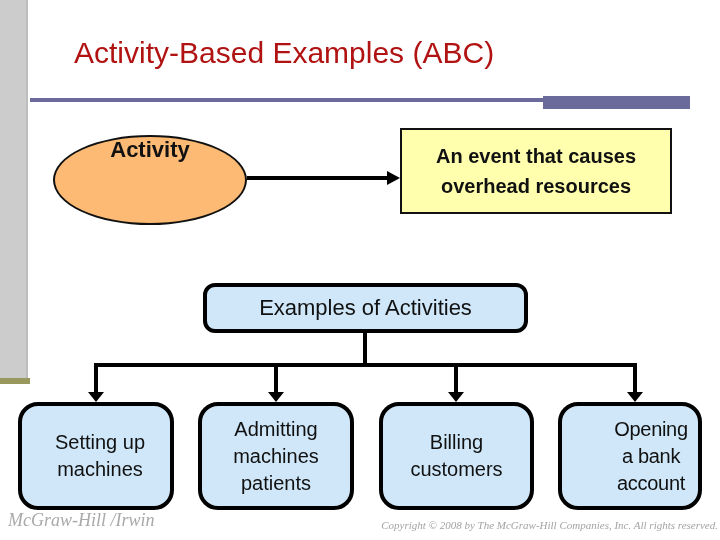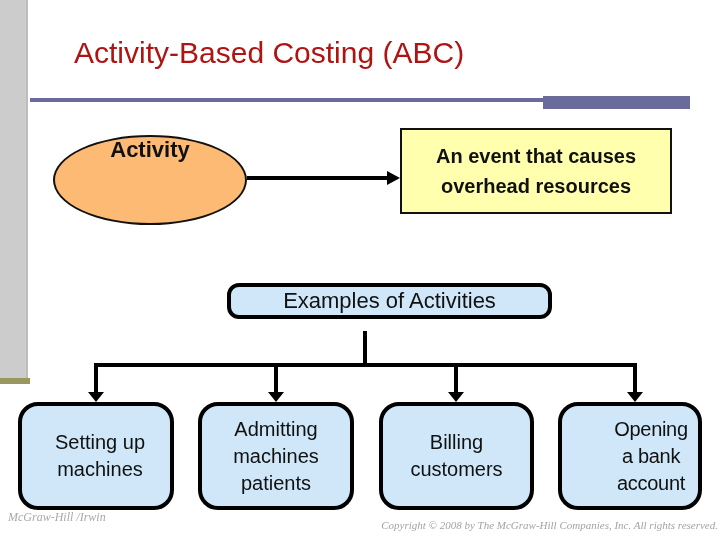--- a/index.html
+++ b/index.html
@@ -78,25 +78,25 @@
     align-items: center; justify-content: center;
     text-align: center;
   }
   .event-box .line {
     font-size: 20px; font-weight: bold; line-height: 30px; color: #111111;
   }
 
   
   .examples-box {
     position: absolute; left: 203px; top: 283px;
-    width: 325px; height: 36px;
+    width: 325px; height: 50px;
     background: #cfe7f8;
     border: 4px solid #000000;
     border-radius: 12px;
-    display: flex; align-items: center; justify-content: center; margin-left: 24px;
+    display: flex; align-items: center; justify-content: center;
   }
   .examples-box .label { font-size: 22px; color: #111111; }
 
   
   .tree-stem {
     position: absolute; left: 363px; top: 331px;
     width: 4px; height: 33px; background: #000000;
   }
   .tree-hline {
     position: absolute; left: 94px; top: 363px;
@@ -135,38 +135,38 @@
   .card-2 { left: 198px; width: 156px; }
   .card-3 { left: 379px; width: 155px; }
   .card-4 { left: 558px; width: 144px; padding-left: 46px; }
   .card-4 .label { letter-spacing: -0.3px; }
 
   
   .footer-brand {
     position: absolute; left: 8px; top: 510px;
     font-family: "Liberation Serif", serif;
     font-style: italic;
-    font-size: 12px; color: #a9a9a9;
+    font-size: 18px; color: #a9a9a9;
     white-space: nowrap;
   }
   .footer-copyright {
     position: absolute; right: 2px; top: 519px;
     font-family: "Liberation Serif", serif;
     font-style: italic;
     font-size: 11px; color: #a3a3a3;
     white-space: nowrap;
   }
 </style>
 </head>
 <body>
 
 <div class="sidebar-rail"></div>
 <div class="sidebar-accent"></div>
 
-<div class="slide-title">Activity-Based Costing (ABC)</div>
+<div class="slide-title">Activity-Based Examples (ABC)</div>
 <div class="divider-line"></div>
 <div class="divider-block"></div>
 
 <div class="activity-ellipse">
   <span class="label">Activity</span>
 </div>
 
 <div class="arrow1-line"></div>
 <div class="arrow1-head"></div>
 

